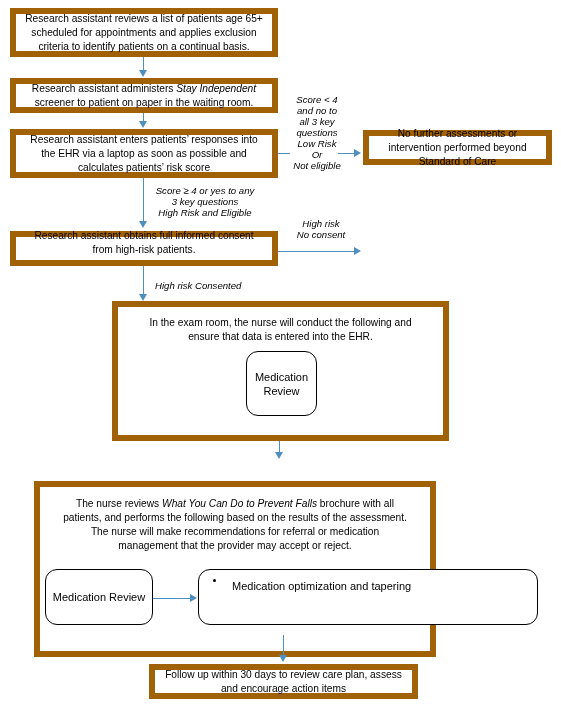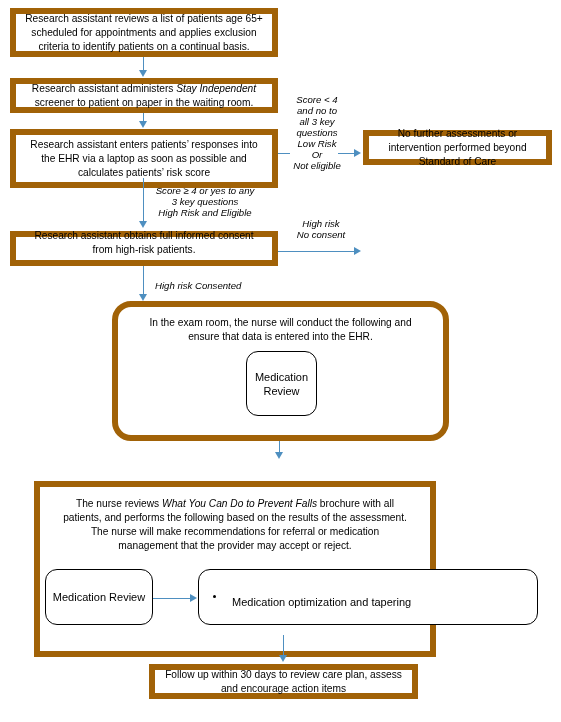--- a/index.html
+++ b/index.html
@@ -43,21 +43,21 @@
     justify-content:center;
     text-align:center;
     font-size:11px;
     line-height:14px;
     padding:3px 6px;
   }
   .rbox.bullet{
     align-items:flex-start;
     justify-content:flex-start;
     text-align:center;
-    padding:25px 10px;
+    padding:9px 10px;
   }
   .lbl{
     position:absolute;
     font-style:italic;
     font-size:9.6px;
     line-height:11px;
     text-align:center;
     color:#000000;
     white-space:pre-line;
   }
@@ -107,21 +107,21 @@
   <div class="vline" style="left:143px;top:57px;height:15px;"></div>
   <div class="arrow-down" style="left:139px;top:70px;"></div>
 
   <div class="box" style="left:10px;top:78px;width:268px;height:35px;">
     <span><span>Research assistant administers </span><em>Stay Independent</em><span> screener to patient on paper in the waiting room.</span></span>
   </div>
 
   <div class="vline" style="left:143px;top:113px;height:10px;"></div>
   <div class="arrow-down" style="left:139px;top:121px;"></div>
 
-  <div class="box" style="left:10px;top:129px;width:268px;height:59px;">
+  <div class="box" style="left:10px;top:129px;width:268px;height:49px;">
     <span>Research assistant enters patients’ responses into the EHR via a laptop as soon as possible and calculates patients’ risk score</span>
   </div>
 
   <div class="hline" style="left:278px;top:153px;width:12px;"></div>
   <div class="hline" style="left:338px;top:153px;width:18px;"></div>
   <div class="arrow-right" style="left:354px;top:149px;"></div>
 
   <div class="lbl" style="left:286px;top:94px;width:62px;">Score &lt; 4
 and no to
 all 3 key
@@ -150,21 +150,21 @@
 
   <div class="lbl" style="left:288px;top:218px;width:66px;">High risk
 No consent</div>
 
 
   <div class="vline" style="left:143px;top:266px;height:29px;"></div>
   <div class="arrow-down" style="left:139px;top:294px;"></div>
 
   <div class="lbl" style="left:155px;top:280px;width:130px;text-align:left;">High risk Consented</div>
 
-  <div class="box top" style="left:112px;top:301px;width:337px;height:140px;display:block;padding:9px 22px 0 22px;border-radius:19px;">
+  <div class="box top" style="left:112px;top:301px;width:337px;height:140px;display:block;padding:9px 22px 0 22px;">
     <div style="text-align:center;">In the exam room, the nurse will conduct the following and ensure that data is entered into the EHR.</div>
     <div class="rbox" style="left:128px;top:44px;width:71px;height:65px;position:absolute;">
       <span>Medication Review</span>
     </div>
   </div>
 
   <div class="vline" style="left:279px;top:441px;height:13px;"></div>
   <div class="arrow-down" style="left:275px;top:452px;"></div>
 
   <div class="box top" style="left:34px;top:481px;width:402px;height:176px;display:block;padding:10px 22px 0 22px;">

